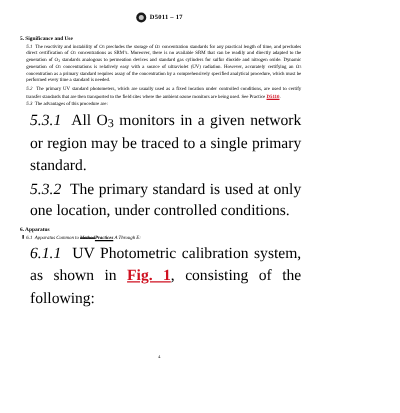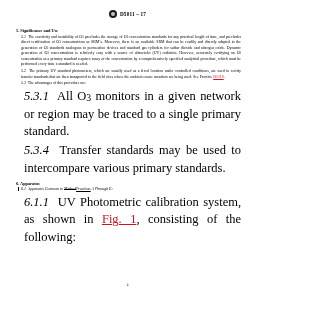--- a/index.html
+++ b/index.html
@@ -18,21 +18,21 @@
   .hdr-title{font-size:5.2px;font-weight:bold;letter-spacing:.2px;}
 
   
   .sec-h{font-size:4.3px;font-weight:bold;margin:3.2px 0 1.4px 2px;}
   .para{font-size:3.9px;line-height:1.42;text-align:justify;margin:0 0 1.1px 0;
         padding-left:7px;position:relative;}
   .para .num{font-style:italic;}
   .para.sub{padding-left:10px;}
   .it{font-style:italic;}
   .red{color:#cf1020;}
-  .ul{text-decoration:underline;}
+  .ul{text-decoration:underline;font-weight:bold;}
   .strike{text-decoration:line-through;}
   .sub{vertical-align:-0.15em;font-size:.78em;}
 
   
   .cbar{position:absolute;left:4px;width:0;border-left:1.1px solid #000;height:3.4px;}
 
   .pgnum{position:absolute;left:0;right:0;bottom:5px;text-align:center;font-size:3.4px;color:#222;}
 </style>
 </head>
 <body>
@@ -54,21 +54,21 @@
     <span class="num">5.2</span>&nbsp; The primary UV standard photometers, which are usually used as a fixed location under controlled conditions, are used to certify transfer standards that are then transported to the field sites where the ambient ozone monitors are being used. See Practice <span class="red ul">D5110</span>.
   </div>
 
   <div class="para">
     <span class="num">5.3</span>&nbsp; The advantages of this procedure are:
   </div>
   <div class="para sub">
     <span class="num">5.3.1</span>&nbsp; All O<span class="sub">3</span> monitors in a given network or region may be traced to a single primary standard.
   </div>
   <div class="para sub">
-    <span class="num">5.3.4</span>&nbsp; Transfer standards may be used to intercompare various primary standards.
+    <span class="num">5.3.2</span>&nbsp; The primary standard is used at only one location, under controlled conditions.
   </div>
 
   <div class="sec-h">6. Apparatus</div>
 
   <div style="position:relative">
     <span class="cbar" style="top:0.4px;"></span>
     <div class="para">
       <span class="num it">6.1</span>&nbsp; <span class="it">Apparatus Common to </span><span class="it strike">Method</span><span class="it ul">Practices</span><span class="it"> A Through E:</span>
     </div>
   </div>

